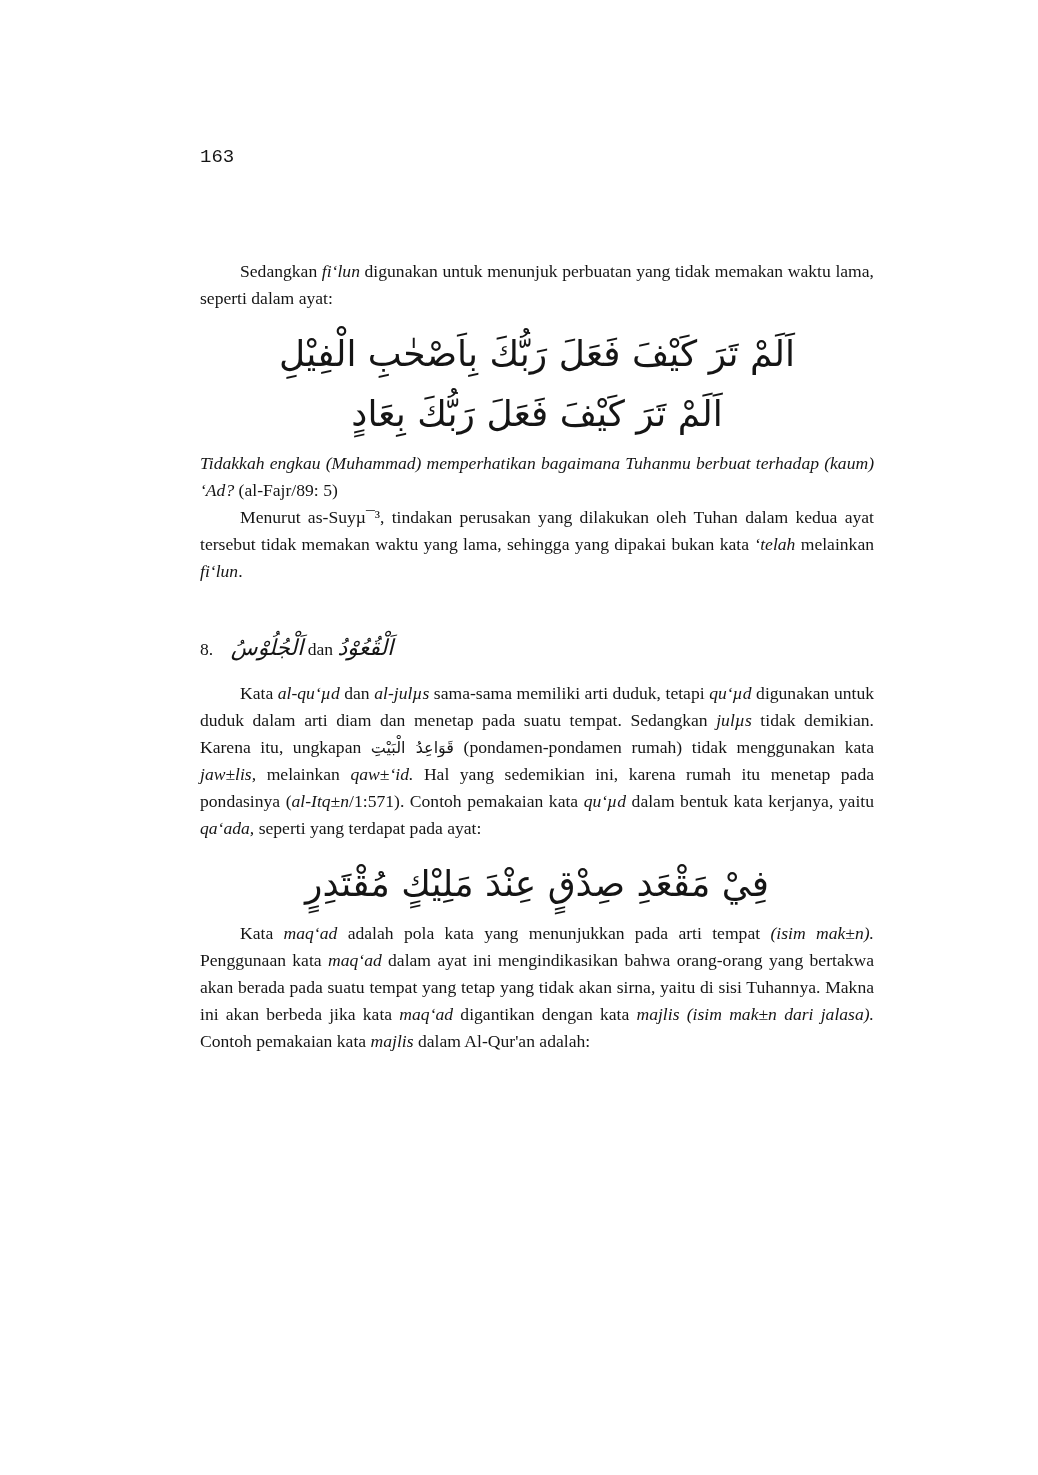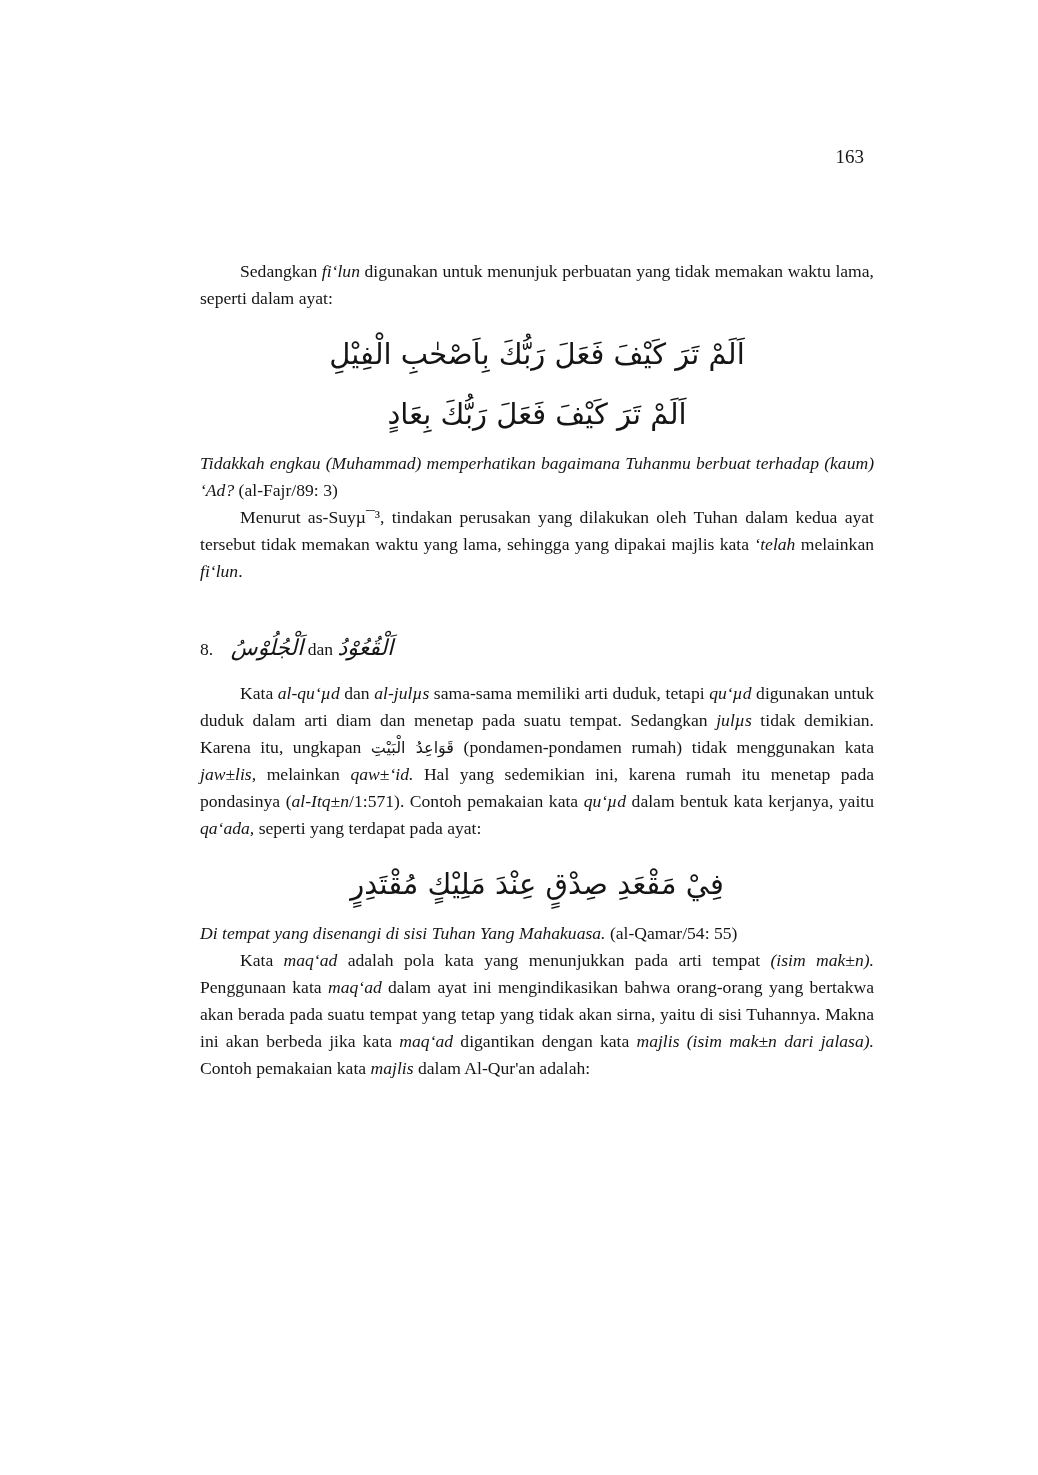--- a/index.html
+++ b/index.html
@@ -16,42 +16,43 @@
     box-sizing: border-box;
     width: 1038px;
     height: 1475px;
     background: #ffffff;
     color: #151515;
     font-family: "Liberation Serif", serif;
     padding: 146px 164px 40px 200px;
   }
   .pageno {
     font-size: 19px;
-    text-align: right;
-    margin: 0 10px 90px 0;
+    text-align: left;
+    margin: 0 4px 90px 0;
+    font-family: Liberation Mono, monospace;
   }
   p.body {
     font-size: 17.6px;
     line-height: 27px;
     text-align: justify;
     margin: 0;
   }
   .indent { text-indent: 40px; }
   .it { font-style: italic; }
   .ar {
     font-family: "DejaVu Sans", sans-serif;
     font-size: 16px;
     direction: rtl;
     unicode-bidi: embed;
   }
   .verse {
     text-align: center;
     direction: rtl;
     font-family: "DejaVu Sans", sans-serif;
-    font-size: 29px;
+    font-size: 36px;
     line-height: 48px;
     margin: 18px 0 12px 0;
   }
   .trans { margin-bottom: 26px; }
   .gap-before { margin-top: 0; }
   .heading {
     font-size: 17.6px;
     font-weight: normal;
     margin: 48px 0 16px 0;
     line-height: 30px;
@@ -66,27 +67,26 @@
 
   <div class="pageno">163</div>
 
   <p class="body indent"><span>Sedangkan </span><span class="it">fi‘lun</span><span> digunakan untuk menunjuk perbuatan yang tidak memakan waktu lama, seperti dalam ayat:</span></p>
 
   <div class="verse">اَلَمْ تَرَ كَيْفَ فَعَلَ رَبُّكَ بِاَصْحٰبِ الْفِيْلِ</div>
 
 
   <div class="verse gap-before">اَلَمْ تَرَ كَيْفَ فَعَلَ رَبُّكَ بِعَادٍ</div>
 
-  <p class="body trans"><span class="it">Tidakkah engkau (Muhammad) memperhatikan bagaimana Tuhanmu berbuat terhadap (kaum) ‘Ad? </span><span>(al-Fajr/89: 3)</span></p>
+  <p class="body trans"><span class="it">Tidakkah engkau (Muhammad) memperhatikan bagaimana Tuhanmu berbuat terhadap (kaum) ‘Ad? </span><span>(al-Fajr/89: 5)</span></p>
 
-  <p class="body indent gap-before"><span>Menurut as-Suyµ¯³, tindakan perusakan yang dilakukan oleh Tuhan dalam kedua ayat tersebut tidak memakan waktu yang lama, sehingga yang dipakai majlis kata </span><span class="it">‘telah</span><span> melainkan </span><span class="it">fi‘lun</span><span>.</span></p>
+  <p class="body indent gap-before"><span>Menurut as-Suyµ¯³, tindakan perusakan yang dilakukan oleh Tuhan dalam kedua ayat tersebut tidak memakan waktu yang lama, sehingga yang dipakai bukan kata </span><span class="it">‘telah</span><span> melainkan </span><span class="it">fi‘lun</span><span>.</span></p>
 
   <h3 class="heading"><span>8.&nbsp;&nbsp;&nbsp;&nbsp;</span><span class="ar">اَلْجُلُوْسُ</span><span> dan </span><span class="ar">اَلْقُعُوْدُ</span></h3>
 
   <p class="body indent"><span>Kata </span><span class="it">al-qu‘µd</span><span> dan </span><span class="it">al-julµs</span><span> sama-sama memiliki arti duduk, tetapi </span><span class="it">qu‘µd</span><span> digunakan untuk duduk dalam arti diam dan menetap pada suatu tempat. Sedangkan </span><span class="it">julµs</span><span> tidak demikian. Karena itu, ungkapan </span><span class="ar">قَوَاعِدُ الْبَيْتِ</span><span> (pondamen-pondamen rumah) tidak menggunakan kata </span><span class="it">jaw±lis,</span><span> melainkan </span><span class="it">qaw±‘id.</span><span> Hal yang sedemikian ini, karena rumah itu menetap pada pondasinya (</span><span class="it">al-Itq±n</span><span>/1:571). Contoh pemakaian kata </span><span class="it">qu‘µd</span><span> dalam bentuk kata kerjanya, yaitu </span><span class="it">qa‘ada,</span><span> seperti yang terdapat pada ayat:</span></p>
 
   <div class="verse">فِيْ مَقْعَدِ صِدْقٍ عِنْدَ مَلِيْكٍ مُقْتَدِرٍ</div>
 
-  <p class="body trans after-verse"><span class="it">Di tempat yang disenangi di sisi Tuhan Yang Mahakuasa. </span><span>(al-Qamar/54: 55)</span></p>
 
   <p class="body indent"><span>Kata </span><span class="it">maq‘ad</span><span> adalah pola kata yang menunjukkan pada arti tempat </span><span class="it">(isim mak±n).</span><span> Penggunaan kata </span><span class="it">maq‘ad</span><span> dalam ayat ini mengindikasikan bahwa orang-orang yang bertakwa akan berada pada suatu tempat yang tetap yang tidak akan sirna, yaitu di sisi Tuhannya. Makna ini akan berbeda jika kata </span><span class="it">maq‘ad</span><span> digantikan dengan kata </span><span class="it">majlis (isim mak±n dari jalasa).</span><span> Contoh pemakaian kata </span><span class="it">majlis</span><span> dalam Al-Qur'an adalah:</span></p>
 
 </div>
 
 </body></html>

